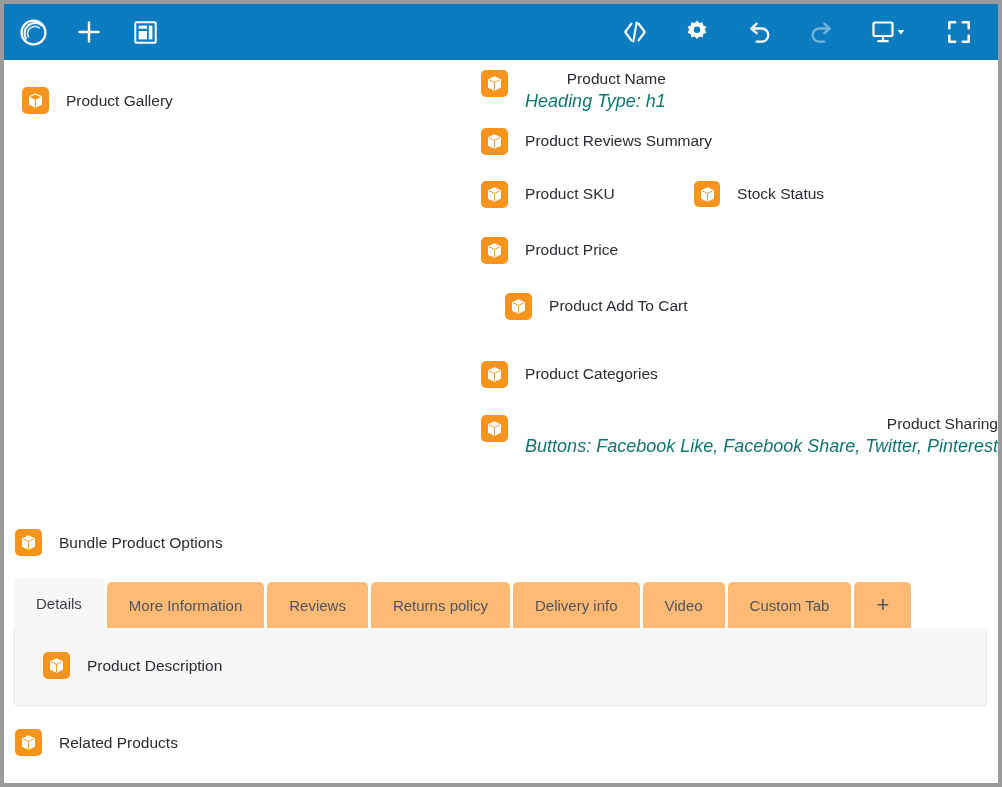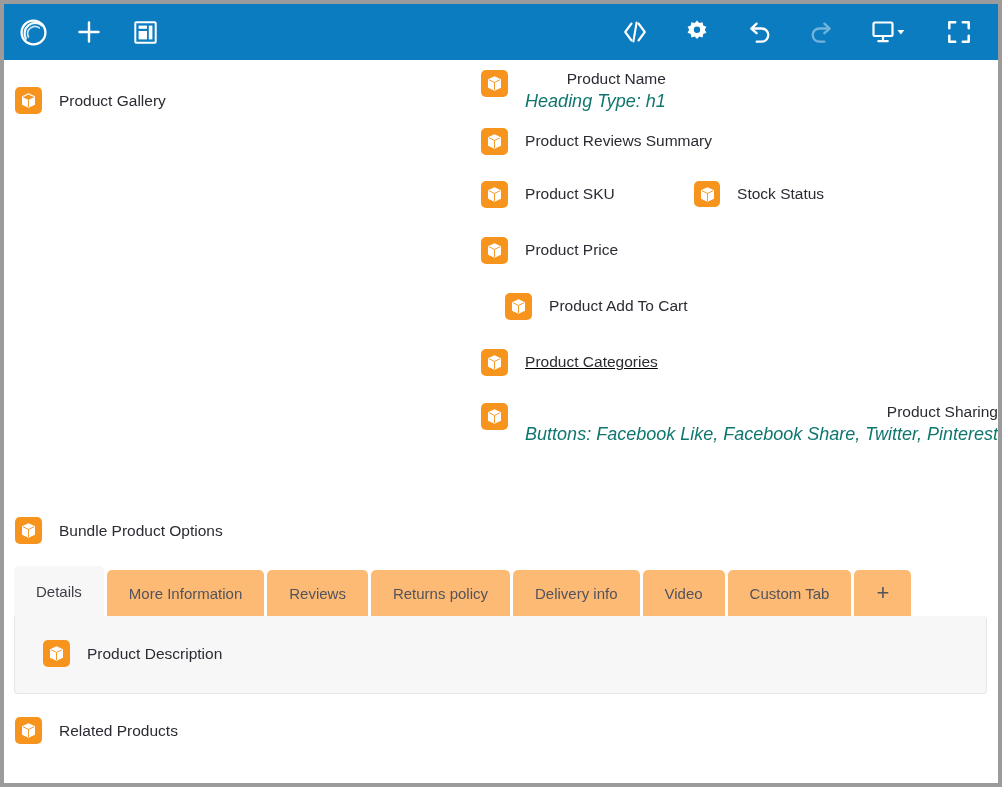--- a/index.html
+++ b/index.html
@@ -86,21 +86,21 @@
     white-space: nowrap;
   }
 
   
   .top-region {
     display: flex;
     padding-top: 10px;
   }
   .col-left {
     width: 586px;
-    padding-left: 11px;
+    padding-left: 18px;
     box-sizing: border-box;
   }
   .col-right {
     flex: 1;
     padding-left: 7px;
     box-sizing: border-box;
   }
   .gallery-row { padding-top: 17px; }
 
   .r-item { margin-bottom: 18px; }
@@ -334,21 +334,21 @@
               <svg width="17" height="17" viewBox="0 0 17 17">
                 <path fill="#ffffff" d="M8.5 1.2L15 4.3v8.4l-6.5 3.1L2 12.7V4.3z"></path>
                 <path d="M3.1 4.8l5.4 2.6 5.4-2.6M8.5 7.4v7.6" stroke="#f7941e" stroke-width="0.95" fill="none"></path>
               </svg>
             </span>
             <span class="wtitle">Product Add To Cart</span>
           </div>
         </div>
 
 
-        <div class="r-item" style="margin-top:29px;text-decoration:underline;">
+        <div class="r-item" style="margin-top:41px;">
           <div class="wrow">
             <span class="wicon">
               <svg width="17" height="17" viewBox="0 0 17 17">
                 <path fill="#ffffff" d="M8.5 1.2L15 4.3v8.4l-6.5 3.1L2 12.7V4.3z"></path>
                 <path d="M3.1 4.8l5.4 2.6 5.4-2.6M8.5 7.4v7.6" stroke="#f7941e" stroke-width="0.95" fill="none"></path>
               </svg>
             </span>
             <span class="wtitle">Product Categories</span>
           </div>
         </div>

